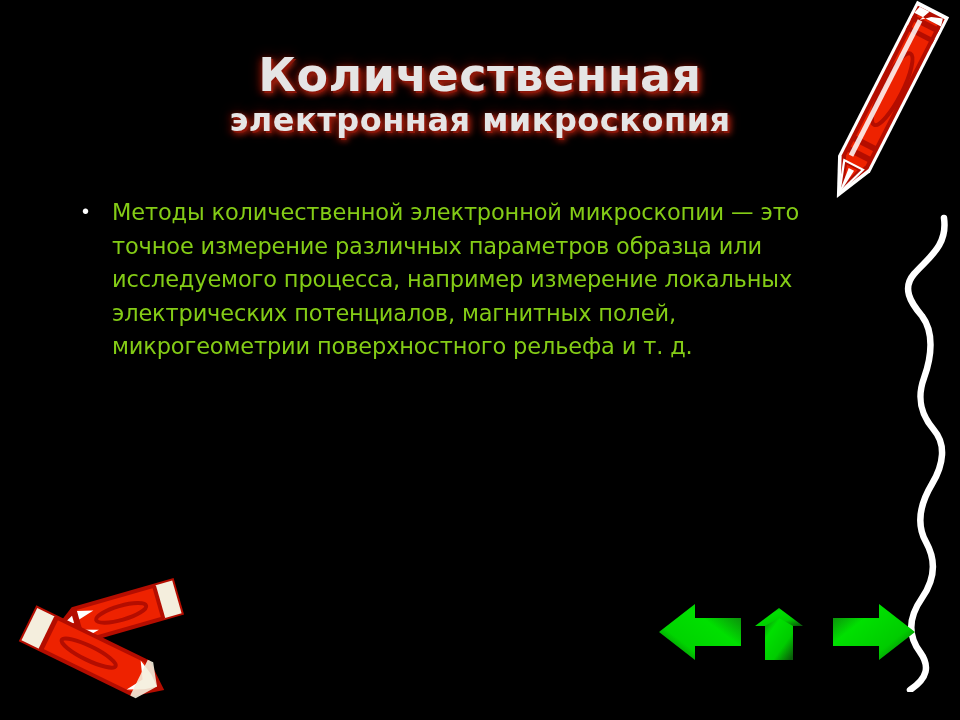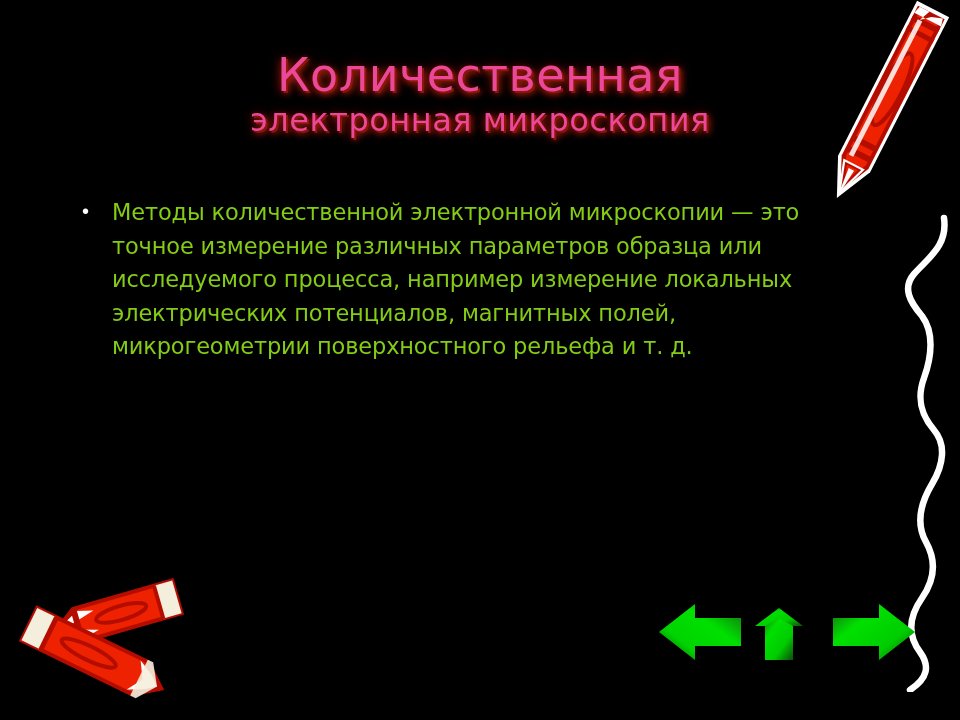--- a/index.html
+++ b/index.html
@@ -23,23 +23,23 @@
     position: absolute;
     left: 40px;
     top: 48px;
     width: 880px;
     text-align: center;
     line-height: 1.18;
     pointer-events: none;
   }
   .title-line {
     display: block;
-    color: #ec4899;
+    color: #e5e5e5;
     font-family: "DejaVu Sans", sans-serif;
-    font-weight: normal;
+    font-weight: bold;
     font-size: 46px;
     letter-spacing: 0.5px;
     text-shadow:
        2px 2px 0px rgba(140, 22, 10, 0.95),
        3px 3px 6px rgba(190, 40, 18, 0.85),
       -2px 2px 7px rgba(150, 25, 12, 0.6),
        0px 0px 14px rgba(120, 20, 10, 0.7);
   }
   .title-line.line2 {
     font-size: 32px;

